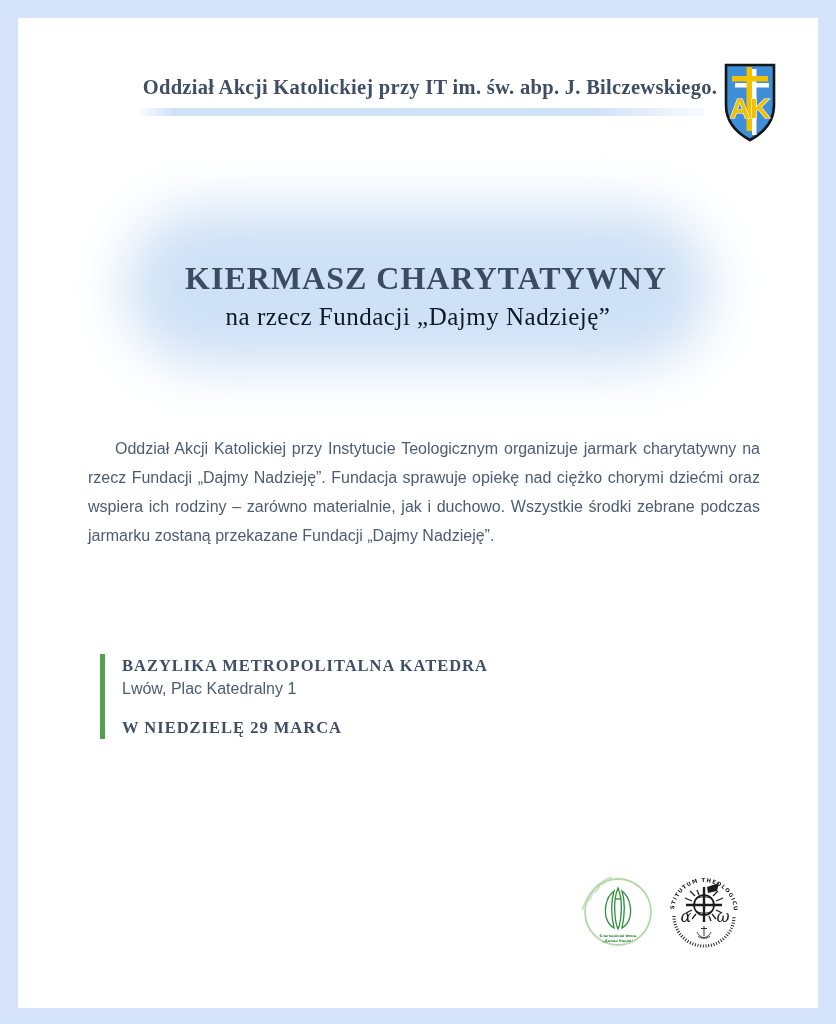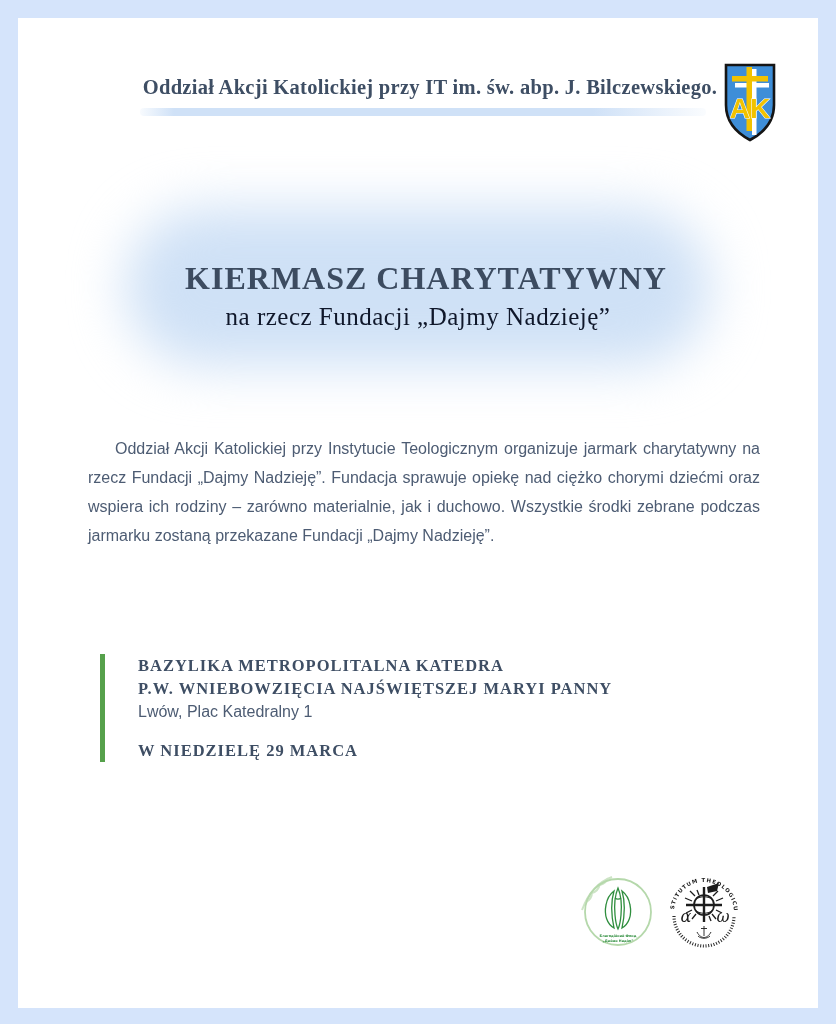--- a/index.html
+++ b/index.html
@@ -53,21 +53,21 @@
   .body-text {
     position:absolute; left:88px; top:434px; width:672px;
     font-size:16px; line-height:29px; color:#4d5c73;
   }
   .body-text p { text-align:justify; text-indent:27px; }
   .body-text p + p { margin-top:4px; }
   
   .venue {
     position:absolute; left:100px; top:654px; width:620px;
     border-left:5px solid #56a14b;
-    padding-left:33px;
+    padding-left:17px;
   }
   .venue .serif-line {
     font-family:"Liberation Serif", serif;
     font-weight:bold; font-size:16.5px; letter-spacing:1px;
     line-height:23px; color:#3e4e64;
   }
   .venue .sans-line {
     font-size:16px; line-height:24px; color:#4d5c73;
   }
   .venue .gap { height:15px; }
@@ -96,21 +96,20 @@
 <div class="hero-glow"></div>
 <div class="hero-title">KIERMASZ CHARYTATYWNY</div>
 <div class="hero-subtitle">na rzecz Fundacji „Dajmy Nadzieję”</div>
 
 <div class="body-text">
   <p>Oddział Akcji Katolickiej przy Instytucie Teologicznym organizuje jarmark charytatywny na rzecz Fundacji „Dajmy Nadzieję”. Fundacja sprawuje opiekę nad ciężko chorymi dziećmi oraz wspiera ich rodziny – zarówno materialnie, jak i duchowo. Wszystkie środki zebrane podczas jarmarku zostaną przekazane Fundacji „Dajmy Nadzieję”.</p>
 </div>
 
 <div class="venue">
   <div class="serif-line">BAZYLIKA METROPOLITALNA KATEDRA</div>
-  <div class="serif-line">P.W. WNIEBOWZIĘCIA NAJŚWIĘTSZEJ MARYI PANNY</div>
   <div class="sans-line">Lwów, Plac Katedralny 1</div>
   <div class="gap"></div>
   <div class="serif-line">W NIEDZIELĘ 29 MARCA</div>
 </div>
 
 <svg class="foundation-logo" viewBox="0 0 80 78" aria-hidden="true">
   <g stroke="#cde4c6" stroke-width="2" fill="none">
     <path d="M4 38 C10 22 20 10 34 5"></path>
     <path d="M8 30 C12 28 14 24 14 20"></path>
     <path d="M14 21 C18 20 21 16 22 12"></path>

